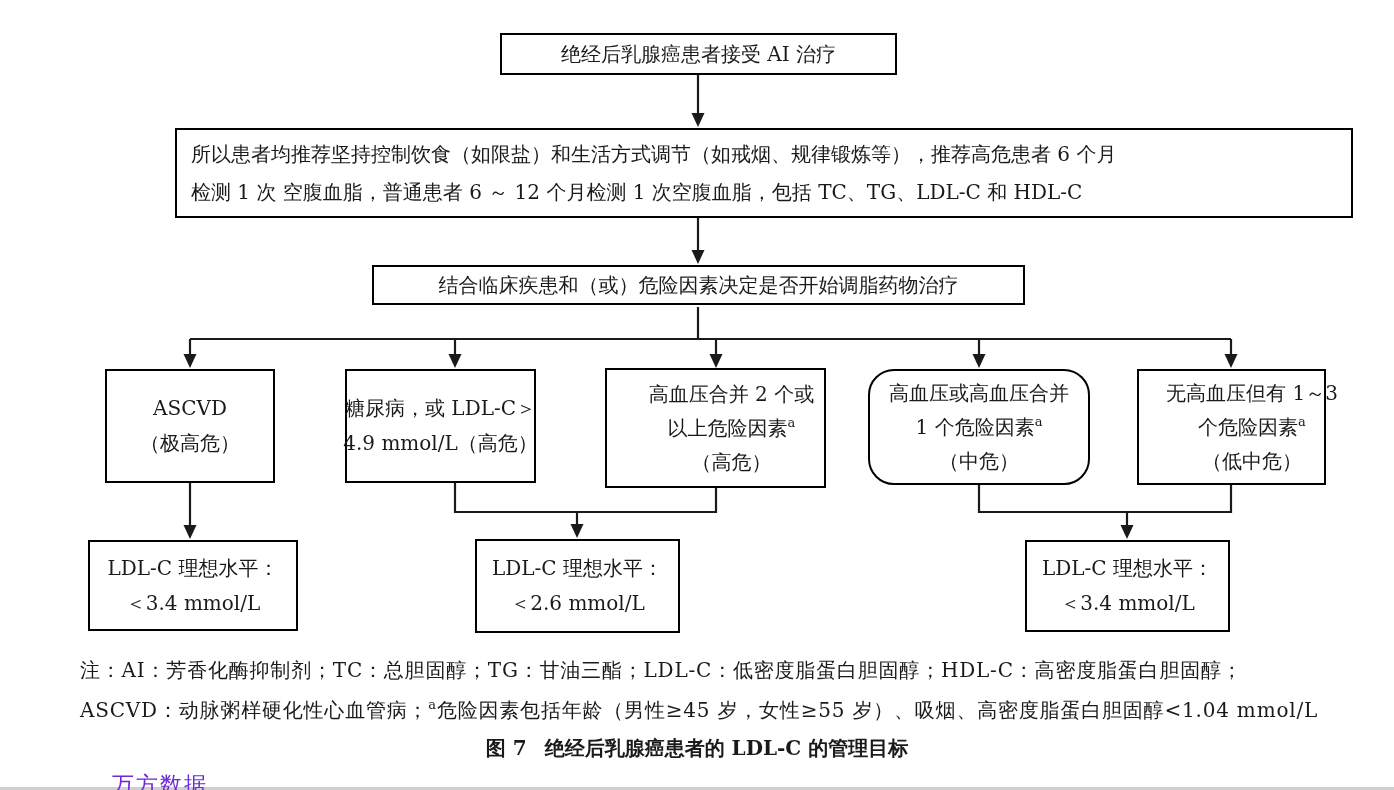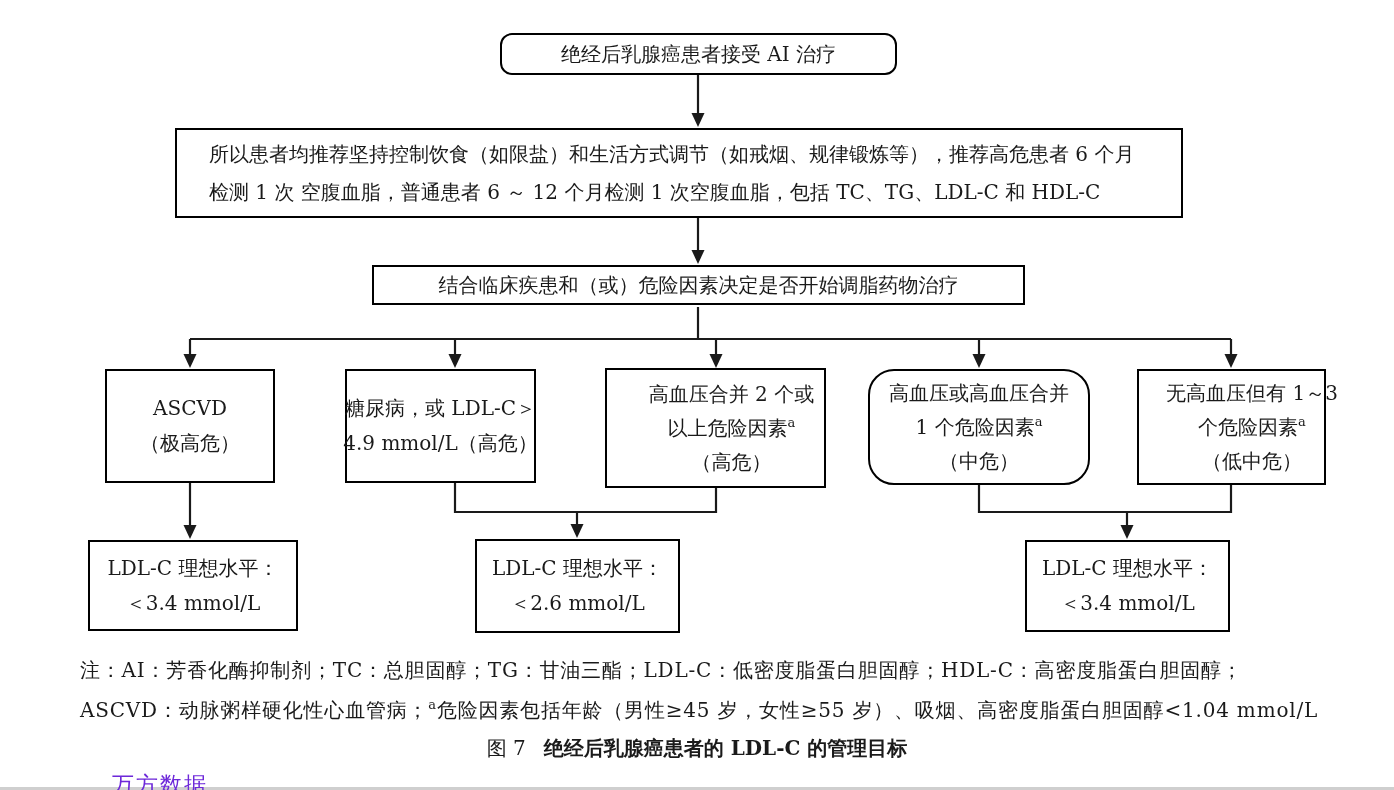--- a/index.html
+++ b/index.html
@@ -26,23 +26,23 @@
     background: #ffffff;
     display: flex;
     flex-direction: column;
     align-items: center;
     justify-content: center;
     text-align: center;
     font-size: 20px;
     line-height: 35px;
     color: #1a1a1a;
   }
-  .box-top      { left: 500px; top: 33px;  width: 397px;  height: 42px;  border-width: 2px; border-radius: 12px; }
-  .box-wide     { left: 175px; top: 128px; width: 1008px; height: 90px;
-                  align-items: flex-start; text-align: left; padding: 0 32px; line-height: 38px; }
+  .box-top      { left: 500px; top: 33px;  width: 397px;  height: 42px;  border-width: 2px; }
+  .box-wide     { left: 175px; top: 128px; width: 1178px; height: 90px;
+                  align-items: flex-start; text-align: left; padding: 0 14px; line-height: 38px; }
   .box-decision { left: 372px; top: 265px; width: 653px;  height: 40px; }
   .box-risk1    { left: 105px;  top: 369px; width: 170px; height: 114px; }
   .box-risk2    { left: 345px;  top: 369px; width: 191px; height: 114px; }
   .box-risk3    { left: 605px;  top: 368px; width: 221px; height: 120px; line-height: 34px; padding-left: 32px; }
   .box-risk4    { left: 868px;  top: 369px; width: 222px; height: 116px; line-height: 34px; border-radius: 26px; }
   .box-risk5    { left: 1137px; top: 369px; width: 189px; height: 116px; line-height: 34px; padding-left: 41px; }
   .box-target1  { left: 88px;   top: 540px; width: 210px; height: 91px; }
   .box-target2  { left: 475px;  top: 539px; width: 205px; height: 94px; }
   .box-target3  { left: 1025px; top: 540px; width: 205px; height: 92px; }
   .box .ln { display: block; white-space: nowrap; }
@@ -59,21 +59,21 @@
   }
   #caption {
     position: absolute;
     left: 0; top: 735px;
     width: 1394px;
     z-index: 2;
     text-align: center;
     font-size: 20px;
     font-weight: 700;
   }
-  #caption .cap-label { font-weight: 400; margin-right: 18px; }
+  #caption .cap-label { font-weight: 700; margin-right: 18px; }
   #watermark {
     position: absolute;
     left: 112px; top: 726px;
     z-index: 2;
     font-size: 22px;
     letter-spacing: 2px;
     color: #6d28d9;
     margin-top: 44px;
   }
   #scan-edge {

